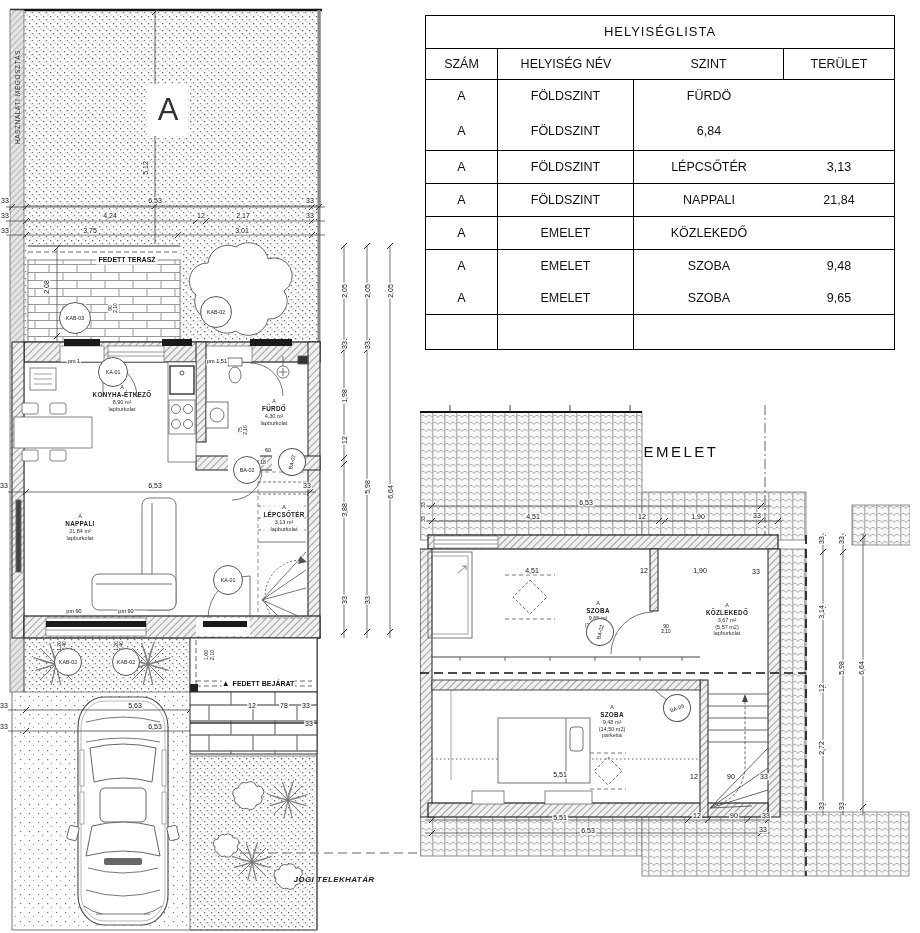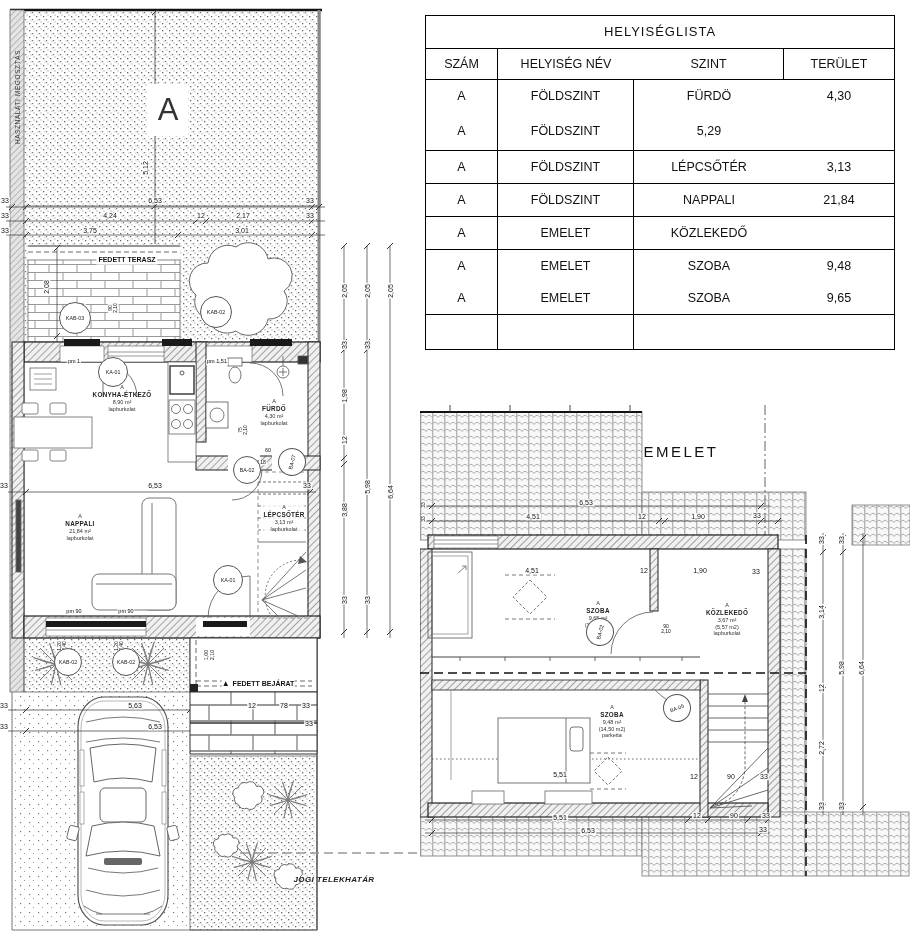--- a/index.html
+++ b/index.html
@@ -391,26 +391,25 @@
       <div class="rt-cell b1">SZÁM</div>
       <div class="rt-cell">HELYISÉG NÉV</div>
       <div class="rt-cell b2">SZINT</div>
       <div class="rt-cell">TERÜLET</div>
     </div>
     <div id="rtable-rows">
         <div class="rt-grid rt-row">
           <div class="rt-cell b1">A</div>
           <div class="rt-cell b2">FÖLDSZINT</div>
           <div class="rt-cell">FÜRDÖ</div>
-          <div class="rt-cell">4,30</div>
         </div>
         <div class="rt-grid rt-row sep tall">
           <div class="rt-cell b1">A</div>
           <div class="rt-cell b2">FÖLDSZINT</div>
-          <div class="rt-cell">5,29</div>
+          <div class="rt-cell">6,84</div>
         </div>
         <div class="rt-grid rt-row sep">
           <div class="rt-cell b1">A</div>
           <div class="rt-cell b2">FÖLDSZINT</div>
           <div class="rt-cell">LÉPCSŐTÉR</div>
           <div class="rt-cell">3,13</div>
         </div>
         <div class="rt-grid rt-row sep">
           <div class="rt-cell b1">A</div>
           <div class="rt-cell b2">FÖLDSZINT</div>

